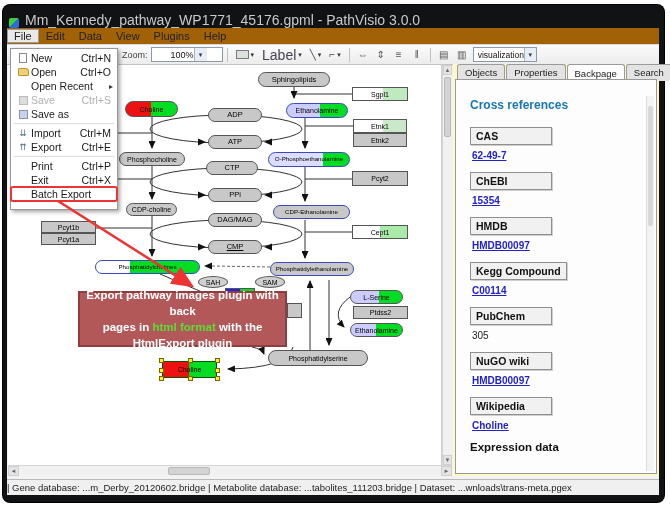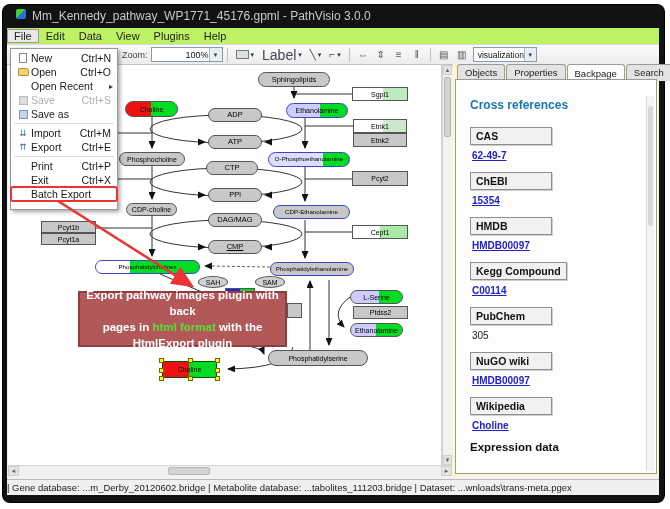--- a/index.html
+++ b/index.html
@@ -1,33 +1,33 @@
 <!DOCTYPE html>
 <html><head>
 <meta charset="utf-8">
 <style>
   * { margin:0; padding:0; box-sizing:border-box; }
   html,body { width:670px; height:509px; background:#ffffff; font-family:"Liberation Sans", sans-serif; }
   #app { position:relative; width:670px; height:509px; overflow:hidden; background:#fff; }
 
   
   .frame { position:absolute; left:3px; top:5px; width:661px; height:497px; background:#111214; border-radius:7px; box-shadow:0 0 0 1px #000; }
-  .titlebar { position:absolute; left:10px; top:9px; width:649px; height:19px; display:flex; align-items:flex-start; color:#c9c9c9; font-size:12px; }
+  .titlebar { position:absolute; left:3px; top:9px; width:649px; height:19px; display:flex; align-items:flex-end; color:#c9c9c9; font-size:14px; }
   .appicon { width:10px; height:10px; margin:0 6px 0 6px; background:linear-gradient(135deg,#3bd13b 0 50%,#2b6fd4 50% 100%); border-radius:2px; }
   .content { position:absolute; left:7px; top:28px; width:652px; height:467px; background:#f2f2f2; }
 
   
-  .menubar { position:absolute; left:0; top:0; width:652px; height:17px; background:#bef264; border-bottom:1px solid #d9d9d9; display:flex; align-items:center; font-size:11px; color:#222; }
+  .menubar { position:absolute; left:0; top:0; width:652px; height:17px; background:#a16207; border-bottom:1px solid #d9d9d9; display:flex; align-items:center; font-size:11px; color:#222; }
   .menubar .mitem { padding:1px 7px; }
   .menubar .mitem.active { border:1px solid #9a9a9a; background:#e9e9e9; padding:0 6px; }
 
   
   .toolbar { position:absolute; left:0; top:17px; width:652px; height:20px; background:linear-gradient(#fbfbfb,#ececec); border-bottom:1px solid #c4c4c4; display:flex; align-items:center; font-size:9.5px; color:#333; }
   .tb-label { margin-left:115px; font-size:9px; color:#444; }
-  .combo { height:15px; background:#fff; border:1px solid #8a9aac; display:flex; align-items:center; justify-content:flex-end; padding-left:4px; font-size:9px; color:#111; }
+  .combo { height:15px; background:#fff; border:1px solid #8a9aac; display:flex; align-items:center; justify-content:center; padding-left:4px; font-size:9px; color:#111; }
   .combo .caret { width:13px; height:13px; display:flex; align-items:center; justify-content:center; background:#e8eef6; border-left:1px solid #aab6c6; font-size:7px; color:#334; }
   .tbtn { height:16px; display:flex; align-items:center; gap:2px; padding:0 3px; border:1px solid transparent; border-radius:2px; color:#445; }
   .tbtn .glyph { font-size:10px; line-height:10px; }
   .tbtn .dcaret { font-size:7px; color:#333; }
   .tb-sep { width:1px; height:14px; background:#c0c0c0; margin:0 4px; }
   .icbtn { width:18px; height:16px; display:flex; align-items:center; justify-content:center; font-size:10px; color:#555; }
   .gene-glyph { width:13px; height:9px; background:#d8e2d8; border:1px solid #778; }
 
   
   .canvas { position:absolute; left:8px; top:65px; width:434px; height:400px; background:#ffffff; border-right:1px solid #cfcfcf; }

